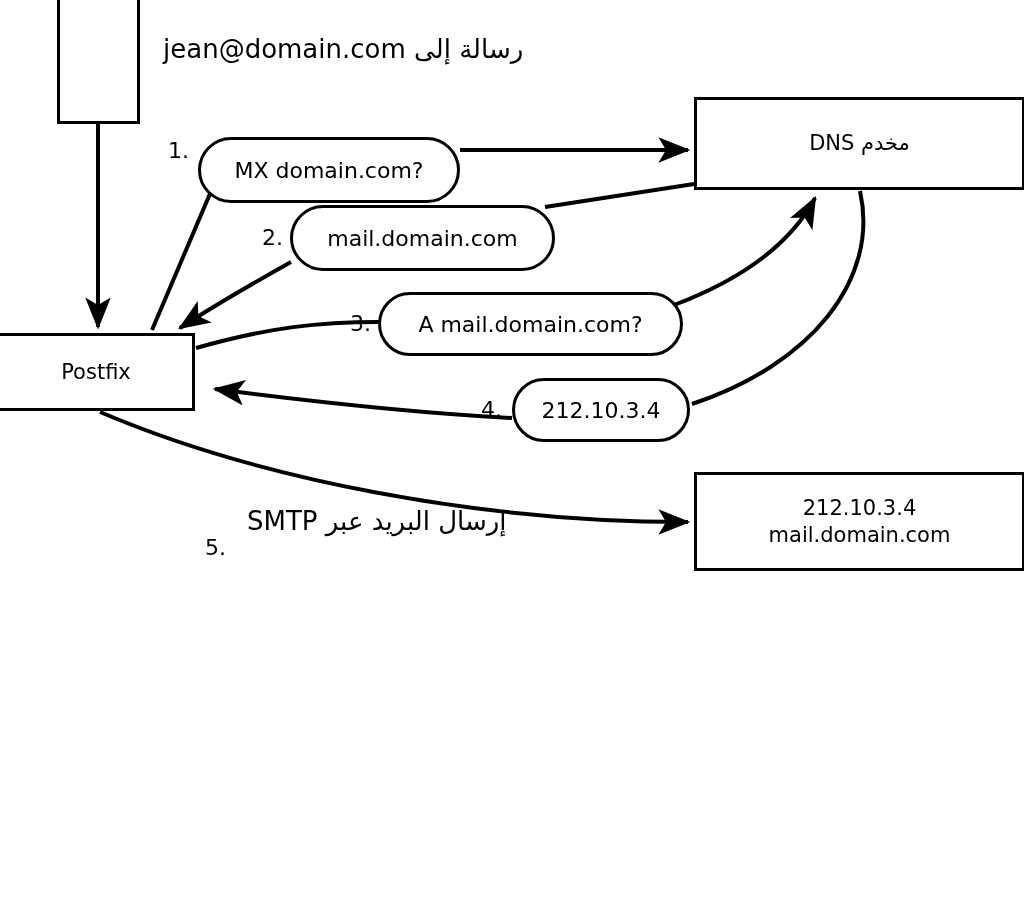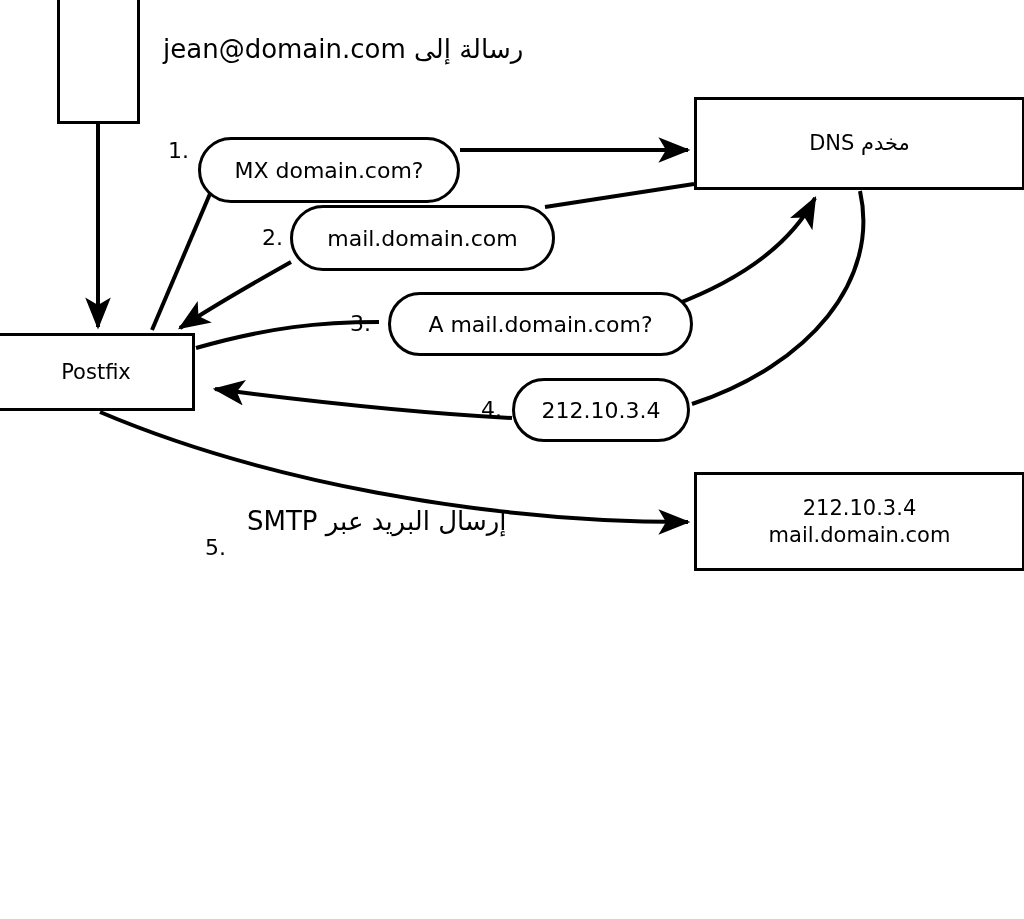--- a/index.html
+++ b/index.html
@@ -128,21 +128,21 @@
   <div class="bubble" style="left:198px; top:118px; width:262px; height:66px;margin-top:19px;">
     <span>MX domain.com?</span>
   </div>
   <span class="step-num" style="left:168px; top:138px;">1.</span>
 
   <div class="bubble" style="left:290px; top:205px; width:265px; height:66px;">
     <span>mail.domain.com</span>
   </div>
   <span class="step-num" style="left:262px; top:225px;">2.</span>
 
-  <div class="bubble" style="left:388px; top:292px; width:305px; height:64px;">
+  <div class="bubble" style="left:378px; top:292px; width:305px; height:64px;">
     <span>A mail.domain.com?</span>
   </div>
   <span class="step-num" style="left:350px; top:311px;">3.</span>
 
   <div class="bubble" style="left:512px; top:378px; width:178px; height:64px;">
     <span>212.10.3.4</span>
   </div>
   <span class="step-num" style="left:481px; top:397px;">4.</span>
 
   <span class="free-text rtl" style="left:163px; top:34px;">رسالة إلى jean@domain.com</span>

